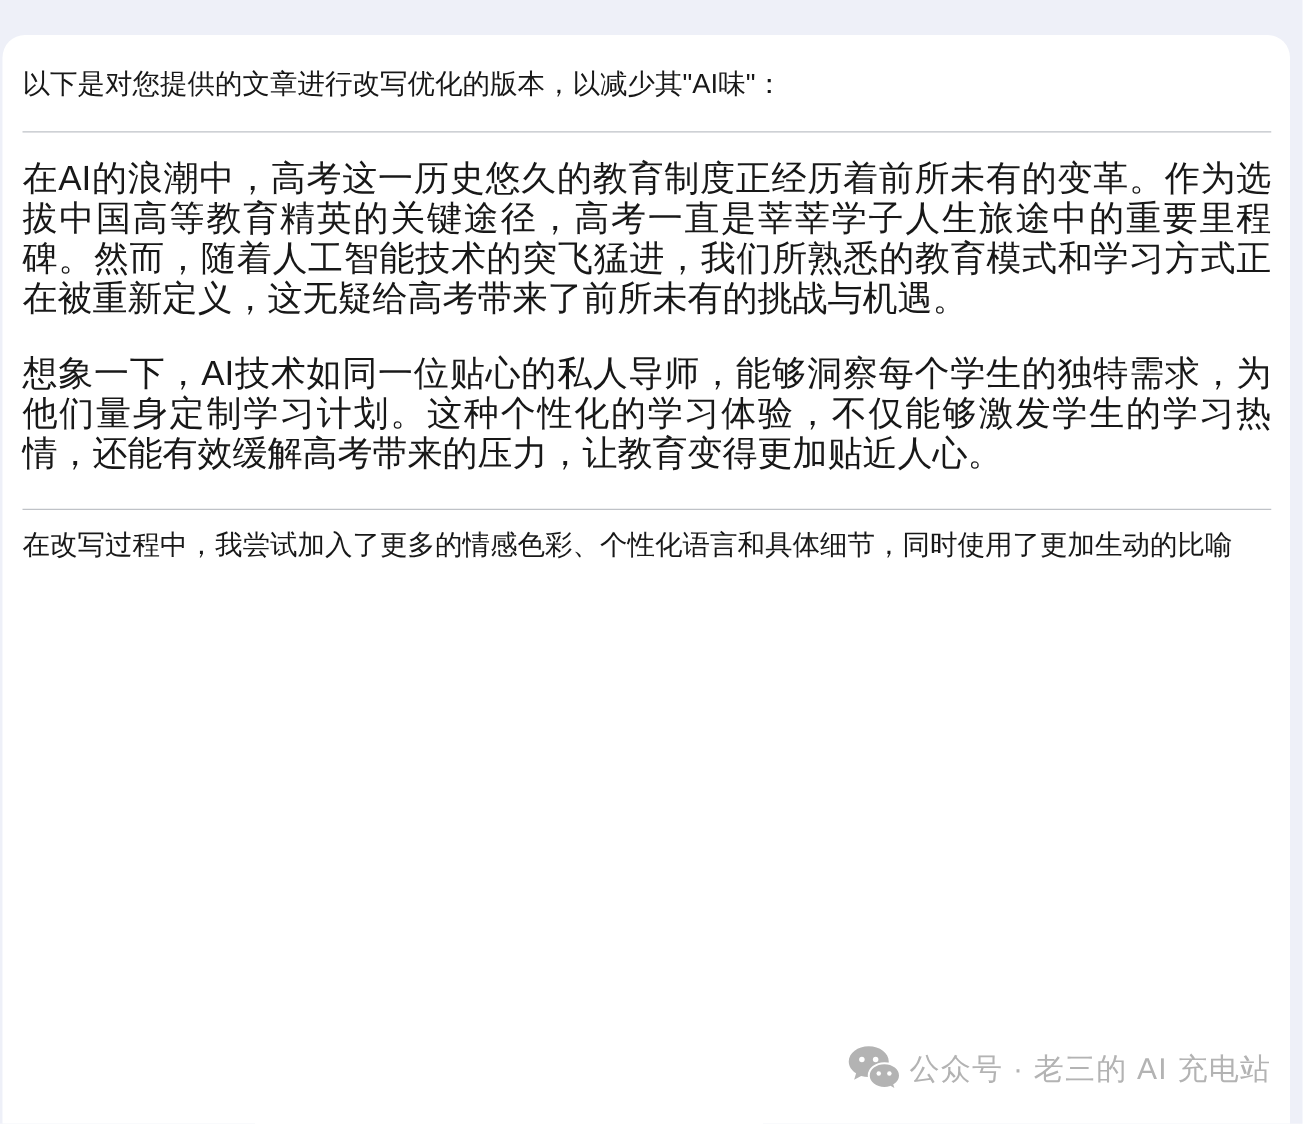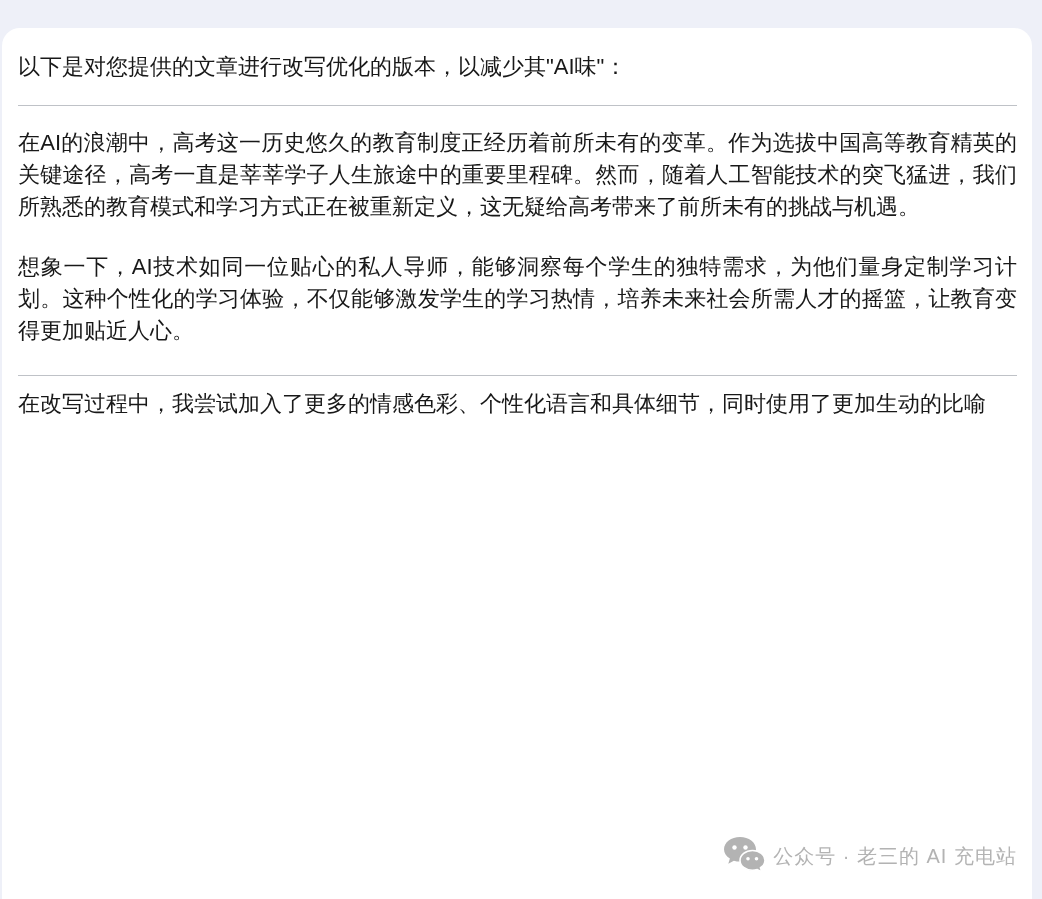--- a/index.html
+++ b/index.html
@@ -30,50 +30,50 @@
   }
   .divider{
     border:none;border-top:1px solid var(--divider-color);
     margin:21px 0 21px;
   }
   .divider-bottom{
     margin:24px 0 12px;
   }
   .body-para{
     margin:0 0 28px;
-    font-size:22px;line-height:32px;
+    font-size:28px;line-height:32px;
     text-align:justify;
   }
   .closing{
     margin:0;
     font-size:22px;line-height:32px;
     text-align:justify;
   }
   .watermark{
     position:absolute;right:25px;top:835px;height:42px;
     display:flex;align-items:center;gap:8px;
     color:var(--watermark-color);
     pointer-events:none;
   }
   .wm-icon{display:inline-flex;width:42px;height:40px;}
   .wm-icon svg{width:42px;height:40px;}
   .wm-text{
-    font-size:20px;line-height:24px;letter-spacing:1px;
+    font-size:24px;line-height:24px;letter-spacing:1px;
     white-space:nowrap;
   }
 </style>
 </head>
 <body>
 
 <div class="message-card">
   <p class="intro">以下是对您提供的文章进行改写优化的版本，以减少其"AI味"：</p>
   <hr class="divider">
   <div id="paragraphs">
       <p class="body-para">在AI的浪潮中，高考这一历史悠久的教育制度正经历着前所未有的变革。作为选拔中国高等教育精英的关键途径，高考一直是莘莘学子人生旅途中的重要里程碑。然而，随着人工智能技术的突飞猛进，我们所熟悉的教育模式和学习方式正在被重新定义，这无疑给高考带来了前所未有的挑战与机遇。</p>
-      <p class="body-para">想象一下，AI技术如同一位贴心的私人导师，能够洞察每个学生的独特需求，为他们量身定制学习计划。这种个性化的学习体验，不仅能够激发学生的学习热情，培养未来社会所需人才的摇篮，让教育变得更加贴近人心。</p>
+      <p class="body-para">想象一下，AI技术如同一位贴心的私人导师，能够洞察每个学生的独特需求，为他们量身定制学习计划。这种个性化的学习体验，不仅能够激发学生的学习热情，还能有效缓解高考带来的压力，让教育变得更加贴近人心。</p>
     </div>
   <hr class="divider divider-bottom">
   <p class="closing">在改写过程中，我尝试加入了更多的情感色彩、个性化语言和具体细节，同时使用了更加生动的比喻</p>
 </div>
 
 <div class="watermark">
   <span class="wm-icon">
     <svg viewBox="0 0 42 40" xmlns="http://www.w3.org/2000/svg" aria-hidden="true">
       <g fill="#b3b3b3">
         <path d="M17 1 C8.2 1 1 6.4 1 13.2 c0 3.9 2.3 7.2 5.9 9.4 l-1.6 5.2 5.6-3.1 c1.9 0.6 3.9 0.9 6.1 0.9 8.8 0 16-5.5 16-12.4 S25.8 1 17 1 Z"></path>

